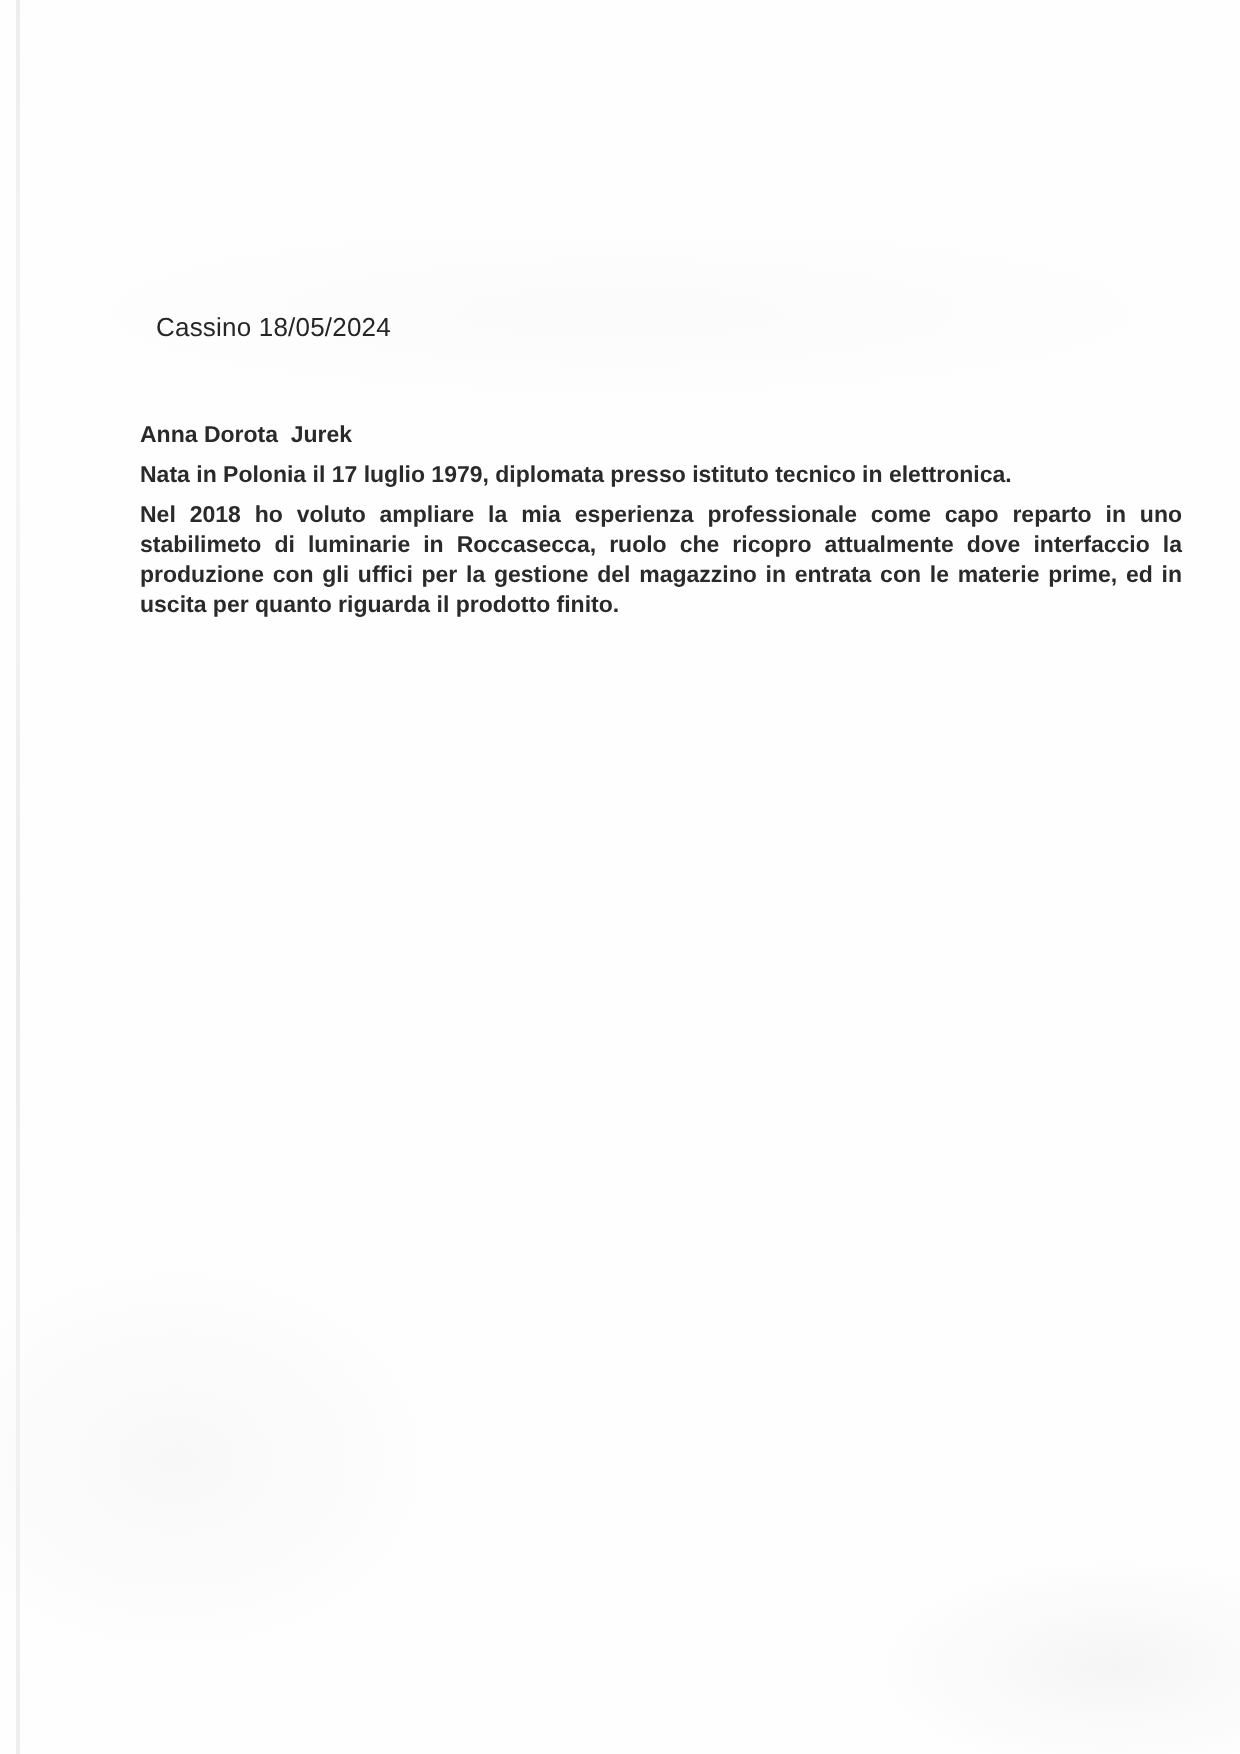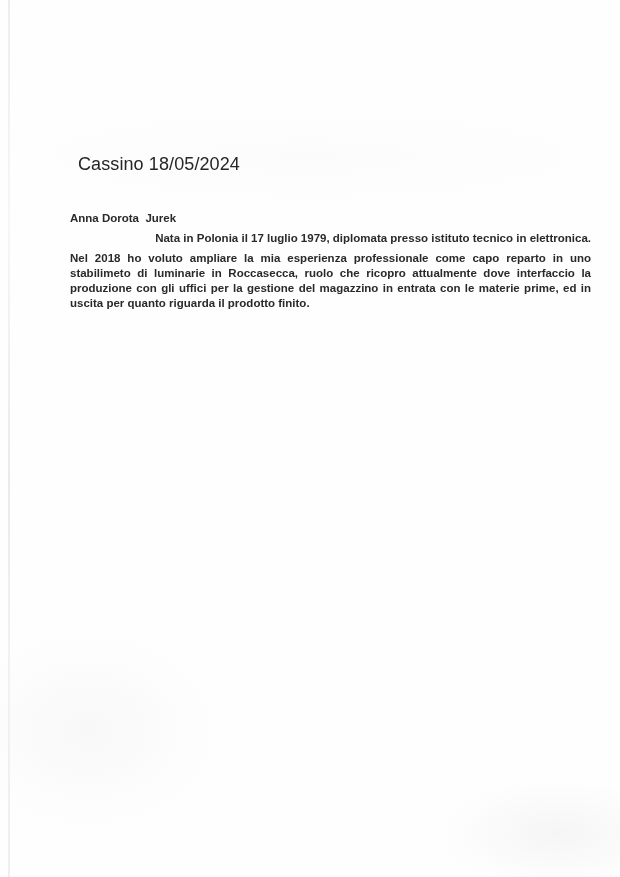--- a/index.html
+++ b/index.html
@@ -27,38 +27,37 @@
   .scan-noise-2 {
     position: absolute; right: 0; top: 780px; width: 180px; height: 97px;
     background: radial-gradient(ellipse at 65% 55%, rgba(170,170,170,0.10), rgba(255,255,255,0) 72%);
   }
   .scan-noise-3 {
     position: absolute; left: 30px; top: 120px; width: 560px; height: 80px;
     background: radial-gradient(ellipse at 50% 45%, rgba(195,195,195,0.05), rgba(255,255,255,0) 75%);
   }
   .date-line {
     position: absolute; left: 78px; top: 156px;
-    font-size: 18px; line-height: 16px;
+    font-size: 13px; line-height: 16px;
     color: #262626;
     letter-spacing: 0.1px;
   }
   .letter-body {
     position: absolute; left: 70px; top: 211px; width: 521px;
     color: #2a2a2a;
     font-size: 11.5px;
     font-weight: bold;
   }
   .name-line {
     line-height: 15px;
     white-space: pre-wrap; 
   }
   .letter-body p {
     margin: 5px 0 0 0;
     line-height: 15px;
-    text-align: right;
   }
   .letter-body p.justified {
     text-align: justify;
     text-justify: inter-word;
   }
 </style>
 </head>
 <body>
 
 <div class="scan-page">

